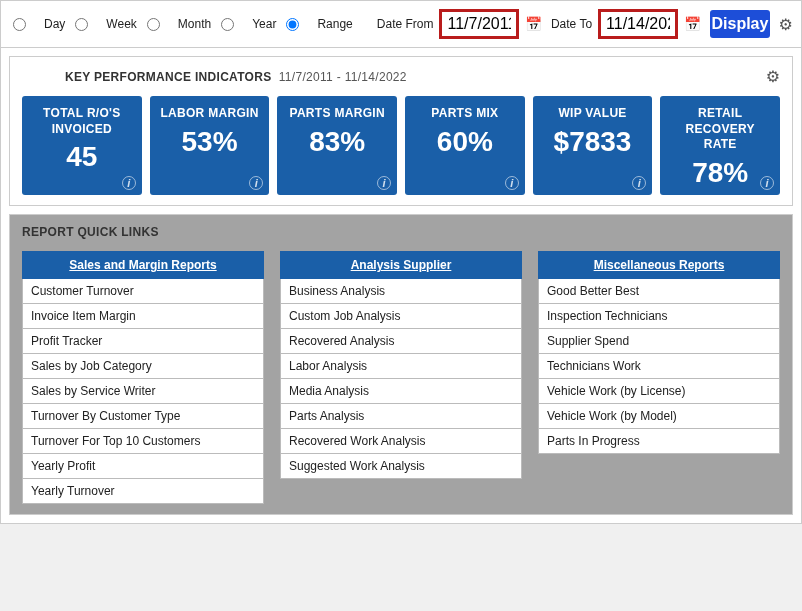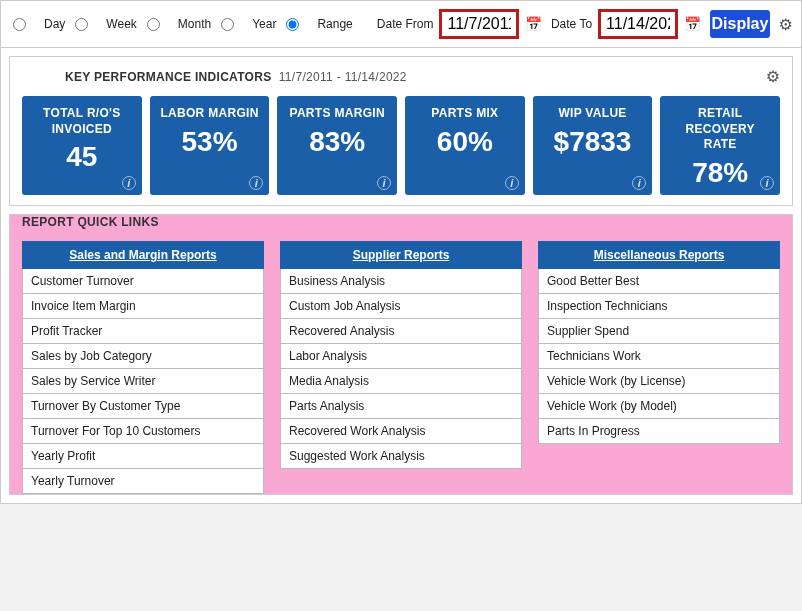--- a/index.html
+++ b/index.html
@@ -150,24 +150,24 @@
       border-radius: 50%;
       display: flex;
       align-items: center;
       justify-content: center;
       font-style: italic;
       font-weight: bold;
     }
 
     
     .report-section {
-      background: #f9a8d4;
+      background: #a3a3a3;
       border: 1px solid #ccc;
       margin: 0 8px 8px 8px;
-      padding: 0 12px;
+      padding: 10px 12px;
     }
     .report-title {
       font-weight: bold;
       font-size: 12px;
       color: #333;
       margin-bottom: 12px;
       letter-spacing: 0.3px;
     }
     .report-columns {
       display: flex;
@@ -293,21 +293,21 @@
           <div class="report-link">Invoice Item Margin</div>
           <div class="report-link">Profit Tracker</div>
           <div class="report-link">Sales by Job Category</div>
           <div class="report-link">Sales by Service Writer</div>
           <div class="report-link">Turnover By Customer Type</div>
           <div class="report-link">Turnover For Top 10 Customers</div>
           <div class="report-link">Yearly Profit</div>
           <div class="report-link">Yearly Turnover</div>
         </div>
         <div class="report-column">
-          <div class="report-col-header">Supplier Reports</div>
+          <div class="report-col-header">Analysis Supplier</div>
           <div class="report-link">Business Analysis</div>
           <div class="report-link">Custom Job Analysis</div>
           <div class="report-link">Recovered Analysis</div>
           <div class="report-link">Labor Analysis</div>
           <div class="report-link">Media Analysis</div>
           <div class="report-link">Parts Analysis</div>
           <div class="report-link">Recovered Work Analysis</div>
           <div class="report-link">Suggested Work Analysis</div>
         </div>
         <div class="report-column">

